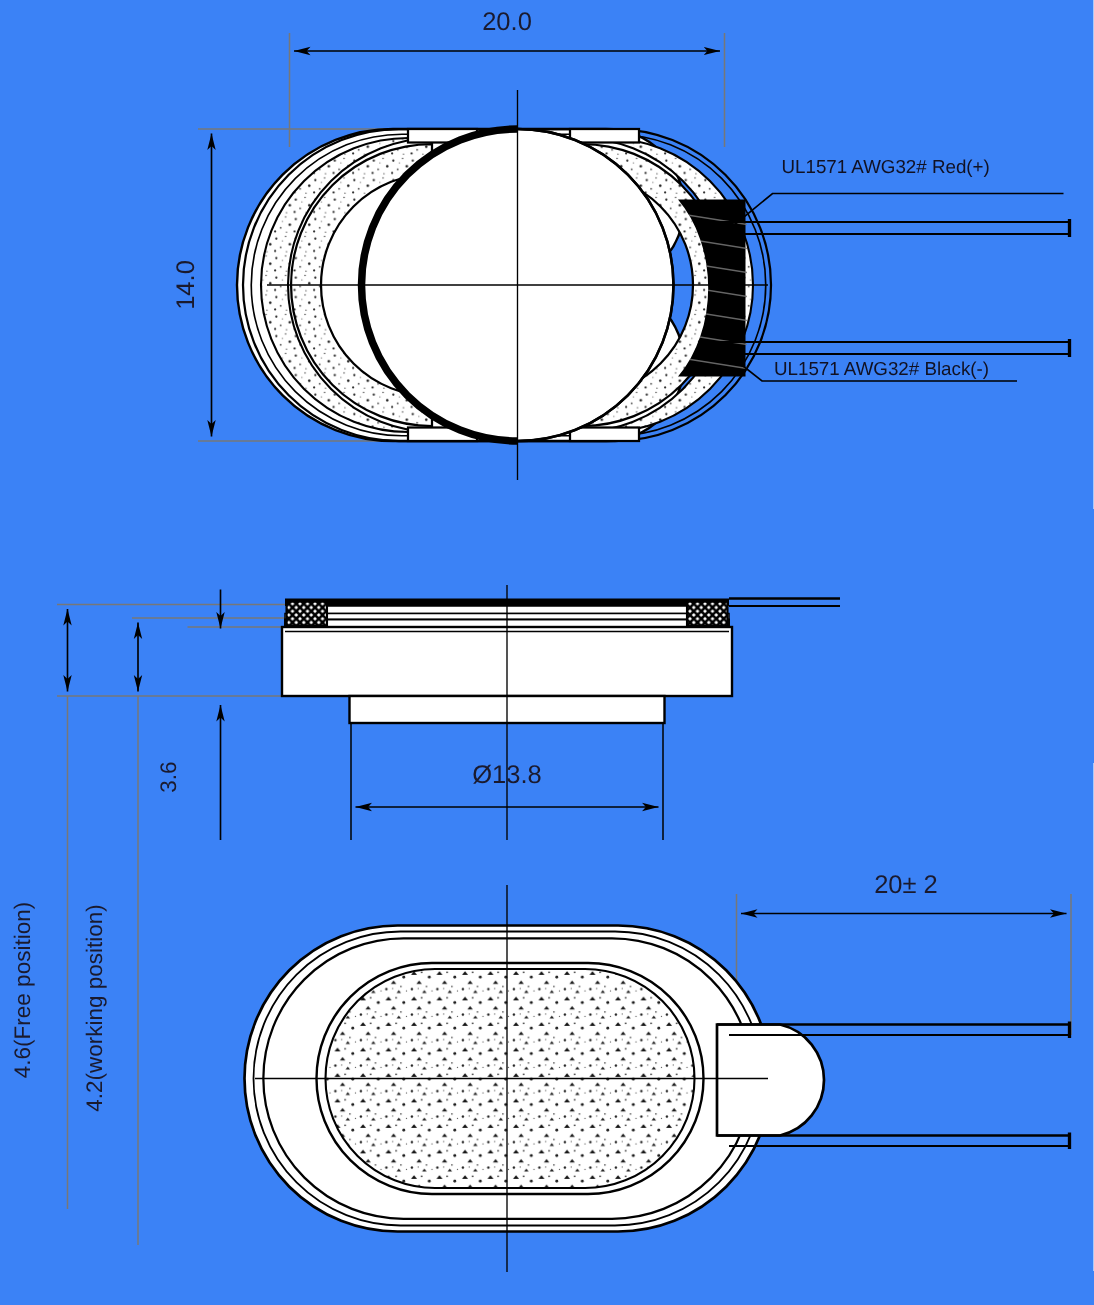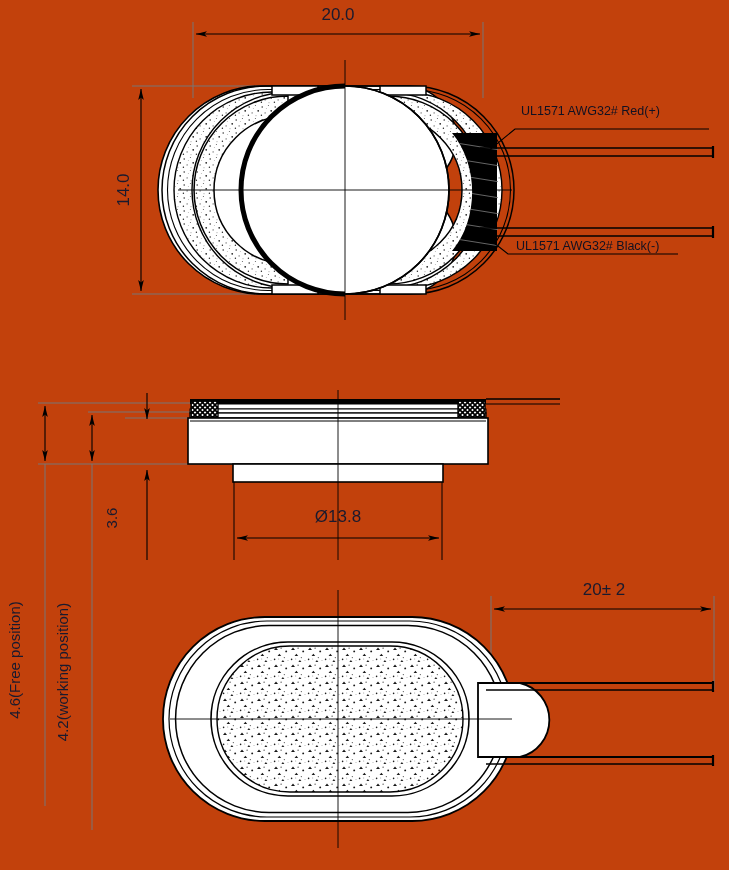--- a/index.html
+++ b/index.html
@@ -11,21 +11,21 @@
   body {
     font-family: "Liberation Sans", sans-serif;
     width: 729px;
     height: 870px;
     overflow: hidden;
   }
   #drawing-root {
     position: relative;
     width: 729px;
     height: 870px;
-    background: #c2410c;
+    background: #3b82f6;
   }
   #drawing-svg {
     position: absolute;
     top: 0;
     left: 0;
     width: 729px;
     height: 870px;
     display: block;
   }
   .dim-text {

